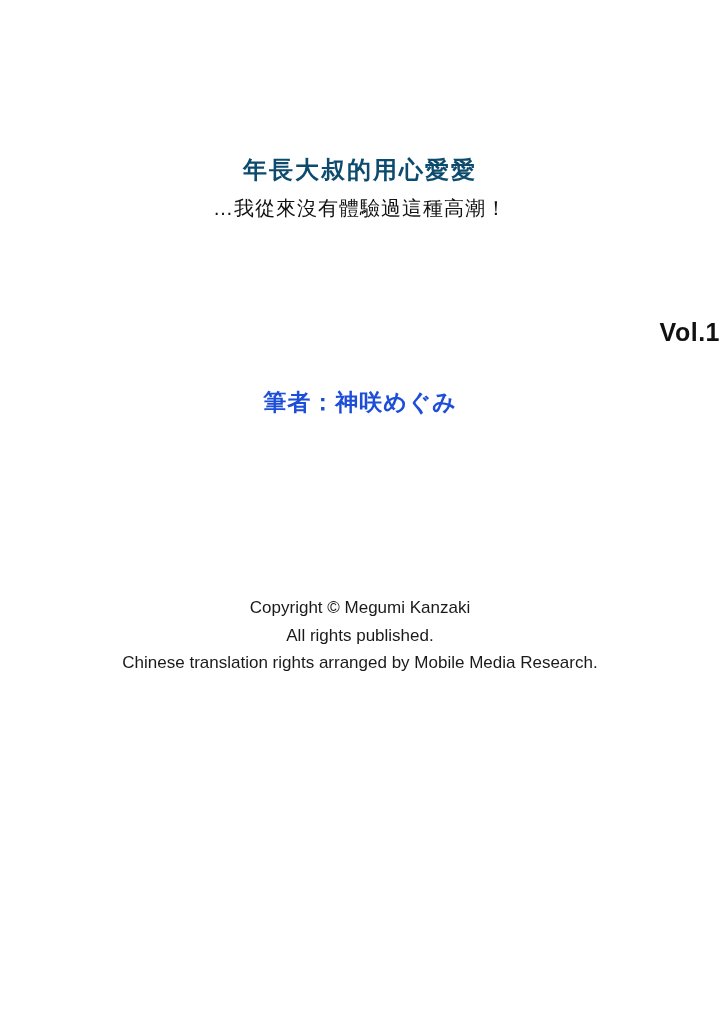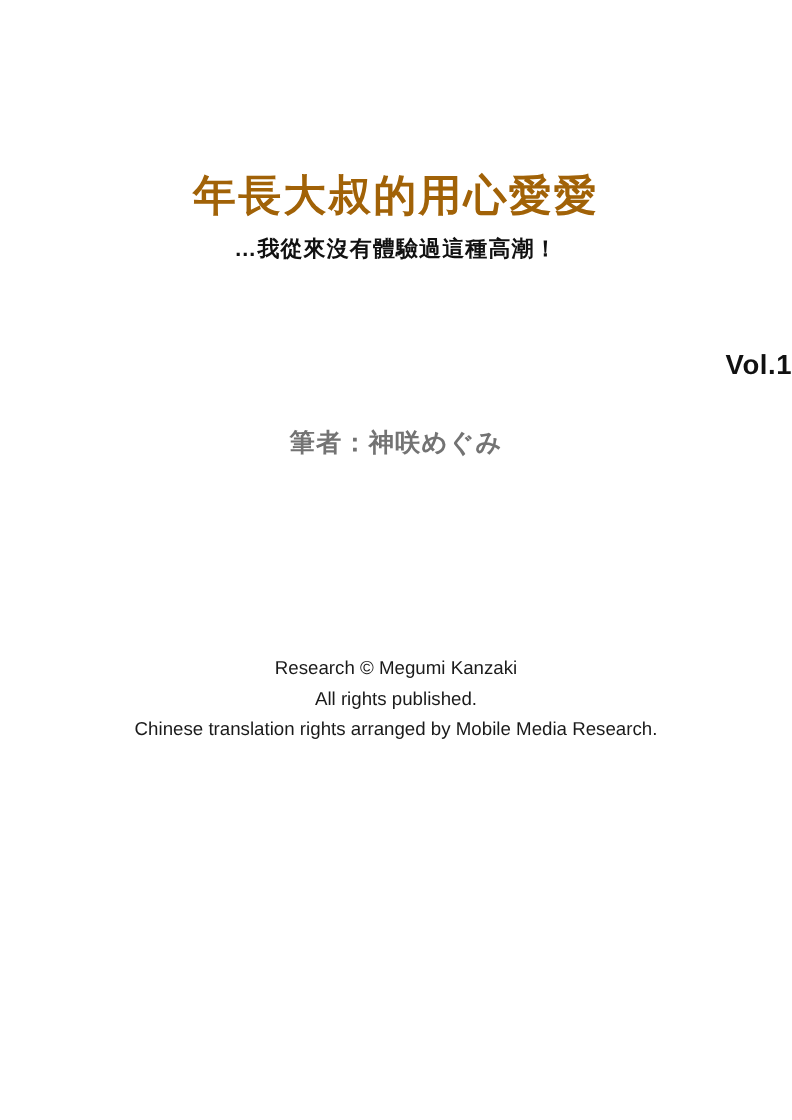--- a/index.html
+++ b/index.html
@@ -21,30 +21,30 @@
     box-sizing: border-box;
   }
   .title-block {
     position: absolute;
     top: 155px;
     left: 0;
     width: 720px;
     text-align: center;
   }
   .main-title {
-    font-size: 39px;
+    font-size: 24px;
     font-weight: bold;
     letter-spacing: 2px;
-    color: #a16207;
+    color: #0c4a6e;
     line-height: 1.25;
     margin: 0;
   }
   .subtitle {
     font-size: 20px;
-    font-weight: bold;
+    font-weight: normal;
     letter-spacing: 1px;
     color: #111111;
     line-height: 1.3;
     margin: 10px 0 0 0;
   }
   .volume {
     position: absolute;
     top: 318px;
     left: 0;
     width: 720px;
@@ -55,21 +55,21 @@
     letter-spacing: 0.5px;
   }
   .author {
     position: absolute;
     top: 387px;
     left: 0;
     width: 720px;
     text-align: center;
     font-size: 23px;
     font-weight: bold;
-    color: #737373;
+    color: #1d4ed8;
     letter-spacing: 1px;
   }
   .copyright-block {
     position: absolute;
     top: 594px;
     left: 0;
     width: 720px;
     text-align: center;
     font-size: 17px;
     color: #1a1a1a;
@@ -88,18 +88,18 @@
   <div class="title-block">
     <h1 class="main-title">年長大叔的用心愛愛</h1>
     <h2 class="subtitle">…我從來沒有體驗過這種高潮！</h2>
   </div>
 
   <div class="volume">Vol.1</div>
 
   <div class="author">筆者：神咲めぐみ</div>
 
   <div class="copyright-block">
-    <div>Research © Megumi Kanzaki</div>
+    <div>Copyright © Megumi Kanzaki</div>
     <div>All rights published.</div>
     <div>Chinese translation rights arranged by Mobile Media Research.</div>
   </div>
 
 </div>
 
 </body></html>

